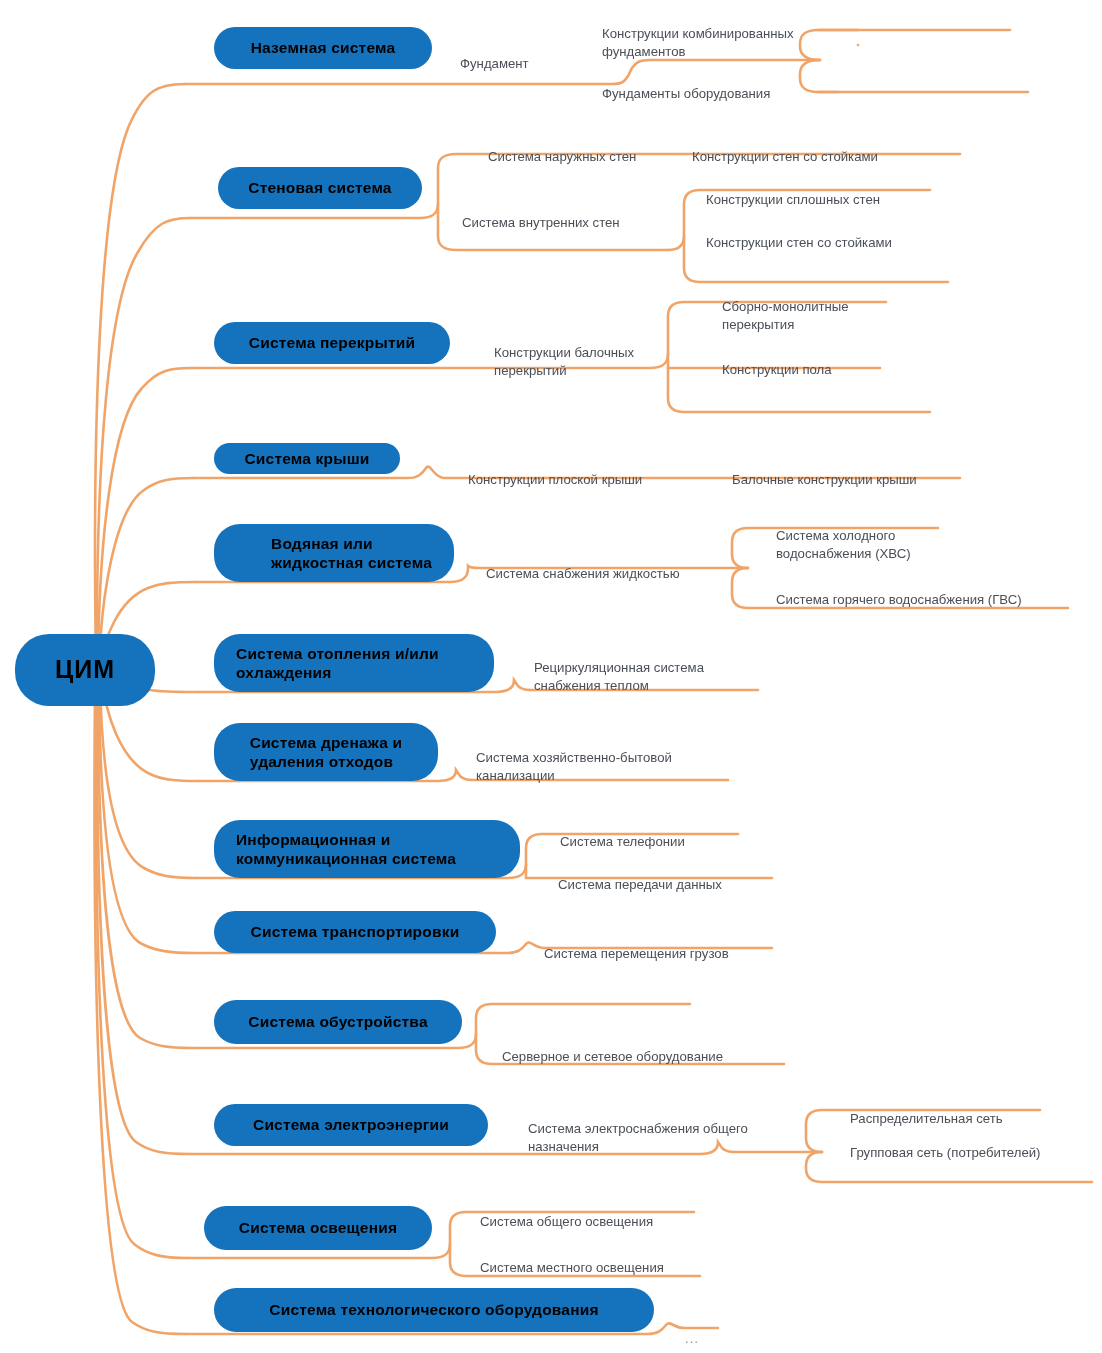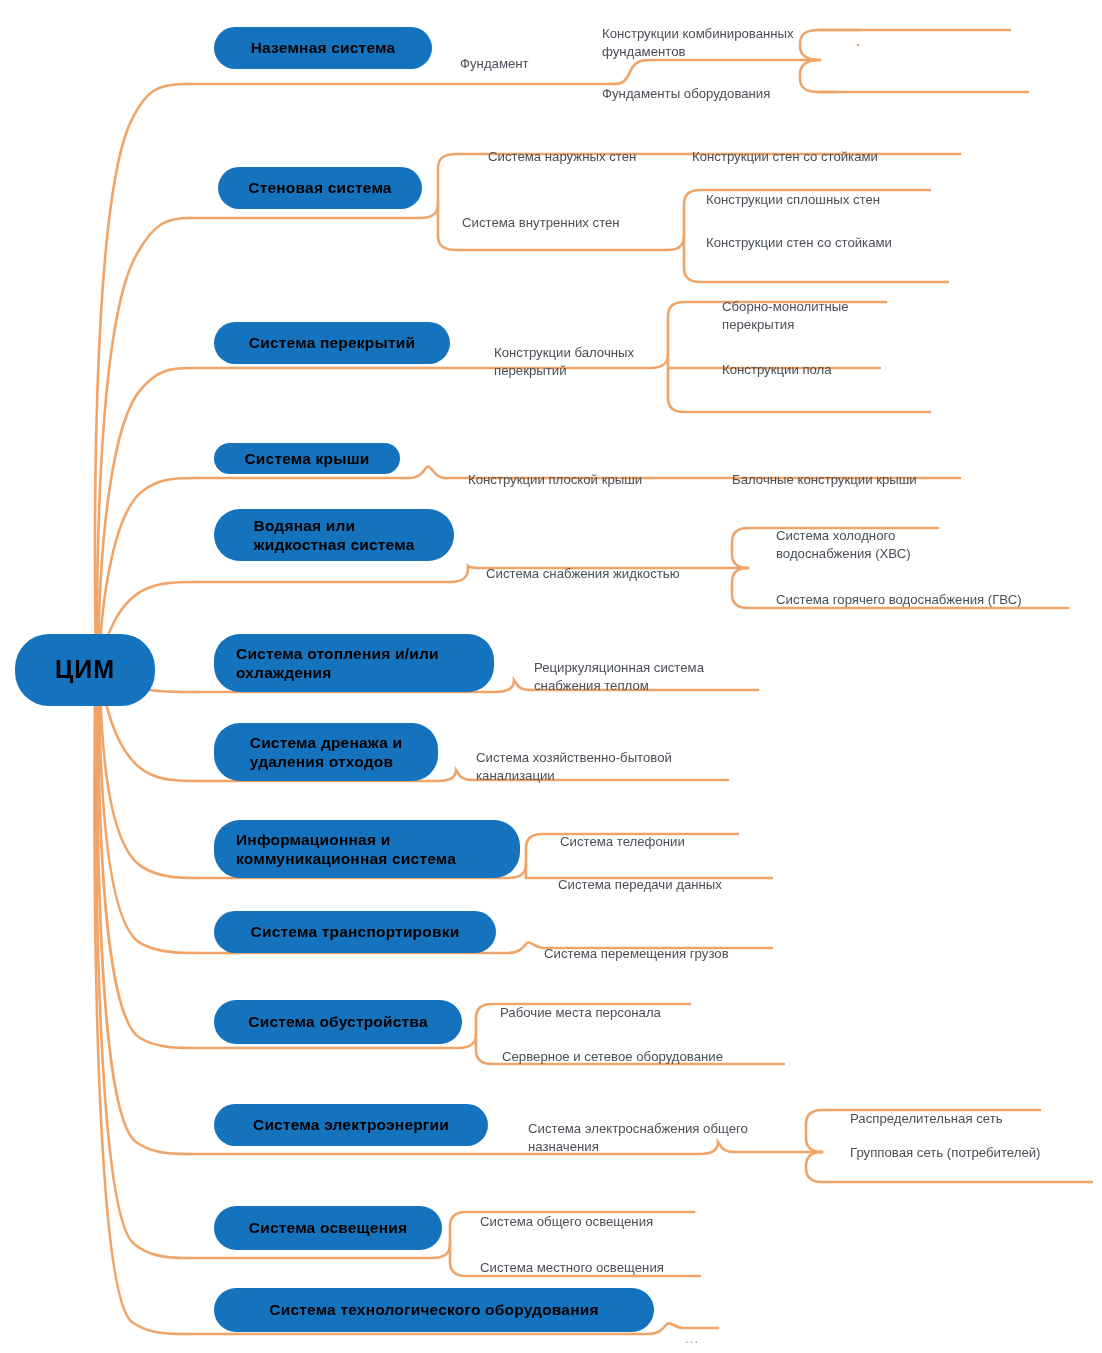--- a/index.html
+++ b/index.html
@@ -207,21 +207,21 @@
   <div class="node l1" style="left:214px; top:443px; width:186px; height:31px;">
     <span>Система крыши</span>
   </div>
   <div class="lbl l2" style="left:452px; top:452px; width:240px;margin-left:16px;">
     <span>Конструкции плоской крыши</span>
   </div>
   <div class="lbl l3" style="left:712px; top:452px; width:260px;margin-left:20px;">
     <span>Балочные конструкции крыши</span>
   </div>
 
-  <div class="node l1" style="left:214px; top:509px; width:240px; height:52px; text-align:left; justify-content:center;">
+  <div class="node l1" style="left:214px; top:524px; width:240px; height:58px; text-align:left; justify-content:flex-end;">
     <span style="white-space:pre-line; text-align:left;">Водяная или
 жидкостная система</span>
   </div>
   <div class="lbl l2" style="left:486px; top:546px; width:260px;">
     <span>Система снабжения жидкостью</span>
   </div>
   <div class="lbl l3" style="left:776px; top:508px; width:230px;">
     <span>Система холодного
 водоснабжения (ХВС)</span>
   </div>
@@ -261,42 +261,39 @@
   <div class="node l1" style="left:214px; top:911px; width:282px; height:42px;">
     <span>Система транспортировки</span>
   </div>
   <div class="lbl l2" style="left:544px; top:926px; width:250px;">
     <span>Система перемещения грузов</span>
   </div>
 
   <div class="node l1" style="left:214px; top:1000px; width:248px; height:44px;">
     <span>Система обустройства</span>
   </div>
-  <div class="lbl l2" style="left:500px; top:985px; width:240px;">
-    <span>Рабочие места персонала</span>
-  </div>
   <div class="lbl l2" style="left:502px; top:1029px; width:300px;">
     <span>Серверное и сетевое оборудование</span>
   </div>
 
   <div class="node l1" style="left:214px; top:1104px; width:274px; height:42px;">
     <span>Система электроэнергии</span>
   </div>
   <div class="lbl l2" style="left:528px; top:1101px; width:280px;">
     <span>Система электроснабжения общего
 назначения</span>
   </div>
   <div class="lbl l3" style="left:850px; top:1091px; width:240px;">
     <span>Распределительная сеть</span>
   </div>
   <div class="lbl l3" style="left:850px; top:1125px; width:250px;">
     <span>Групповая сеть (потребителей)</span>
   </div>
 
-  <div class="node l1" style="left:214px; top:1206px; width:228px; height:44px;">
+  <div class="node l1" style="left:204px; top:1206px; width:228px; height:44px;">
     <span>Система освещения</span>
   </div>
   <div class="lbl l2" style="left:480px; top:1194px; width:250px;">
     <span>Система общего освещения</span>
   </div>
   <div class="lbl l2" style="left:480px; top:1240px; width:250px;">
     <span>Система местного освещения</span>
   </div>
 
   <div class="node l1" style="left:214px; top:1288px; width:440px; height:44px;">

